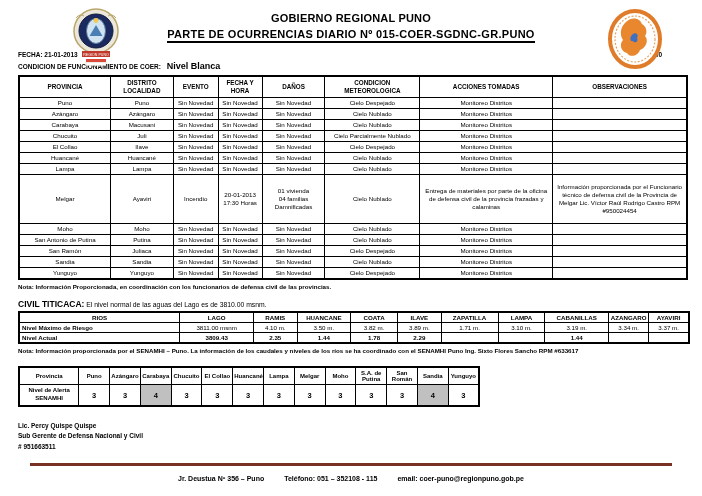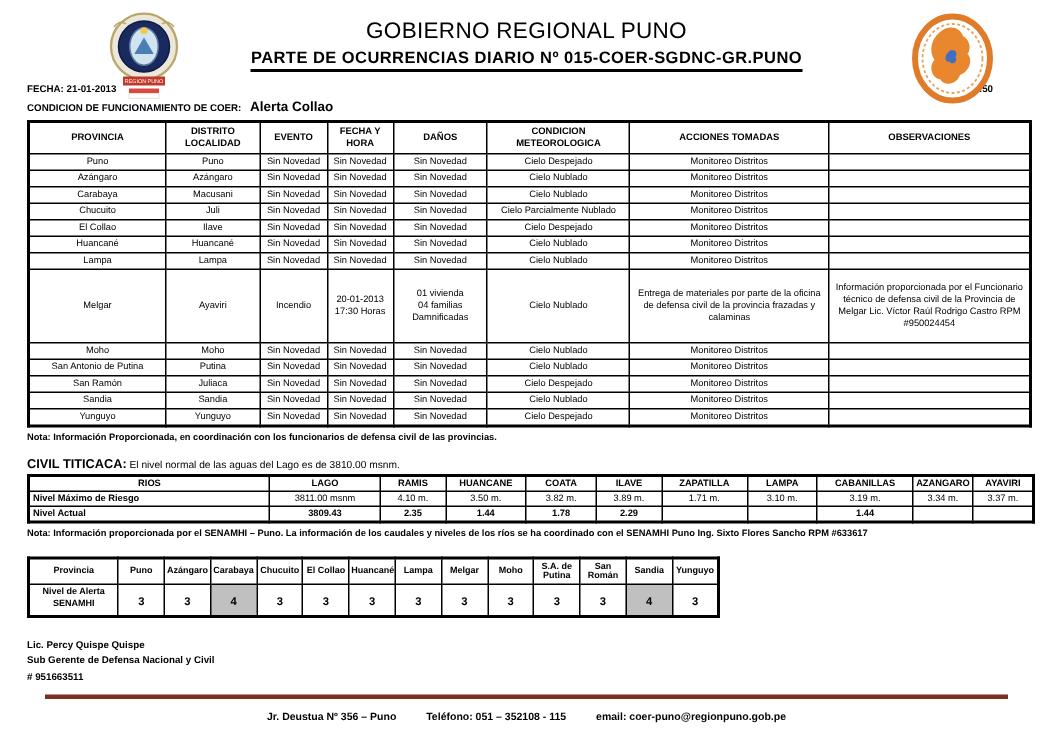--- a/index.html
+++ b/index.html
@@ -1,21 +1,21 @@
 <!DOCTYPE html>
 <html><head>
 <meta charset="utf-8">
 <style>
   html,body{margin:0;padding:0;background:#fff;}
   .page{width:702px;height:496px;position:relative;background:#fff;color:#000;
         font-family:"Liberation Sans","DejaVu Sans",sans-serif;box-sizing:border-box;overflow:hidden;}
   .logo-left{position:absolute;left:58px;top:8px;}
   .logo-right{position:absolute;right:38px;top:8px;}
   .header-center{text-align:center;padding-top:12px;}
-  .org1,.org2{font-size:15px;font-weight:normal;letter-spacing:.2px;}
+  .org1,.org2{font-size:11px;font-weight:bold;letter-spacing:.2px;}
   .coer{font-size:13.5px;font-weight:bold;color:#6f9fd8;text-shadow:1px 1px 0 #2f5f9e;
         letter-spacing:.4px;margin-top:1px;}
   .doc-title{font-size:11px;font-weight:bold;margin-top:2px;letter-spacing:.3px;
         display:inline-block;border-bottom:2px solid #000;padding-bottom:1px;}
   .meta-row{display:flex;justify-content:space-between;padding:0 40px 0 18px;
         font-size:6.5px;font-weight:bold;margin-top:8px;}
   .cond-row{padding-left:18px;font-size:6.5px;font-weight:bold;margin-top:3px;}
   .cond-value{font-size:9px;margin-left:4px;}
   table{border-collapse:collapse;table-layout:fixed;}
   #occ-table{width:670px;margin:4px 0 0 18px;border:2px solid #000;}
@@ -77,21 +77,21 @@
     <div class="org1">GOBIERNO REGIONAL PUNO</div>
     <div><span class="doc-title">PARTE DE OCURRENCIAS DIARIO Nº 015-COER-SGDNC-GR.PUNO</span></div>
   </div>
 
   <div class="meta-row">
     <span>FECHA: 21-01-2013</span>
     <span>HORA: 09:50</span>
   </div>
   <div class="cond-row">
     <span>CONDICION DE FUNCIONAMIENTO DE COER:</span>
-    <span class="cond-value">Alerta Collao</span>
+    <span class="cond-value">Nivel Blanca</span>
   </div>
 
   <table id="occ-table">
     <colgroup>
       <col style="width:13.7%">
         <col style="width:9.4%">
         <col style="width:6.7%">
         <col style="width:6.6%">
       <col style="width:9.4%">
         <col style="width:14.2%">

